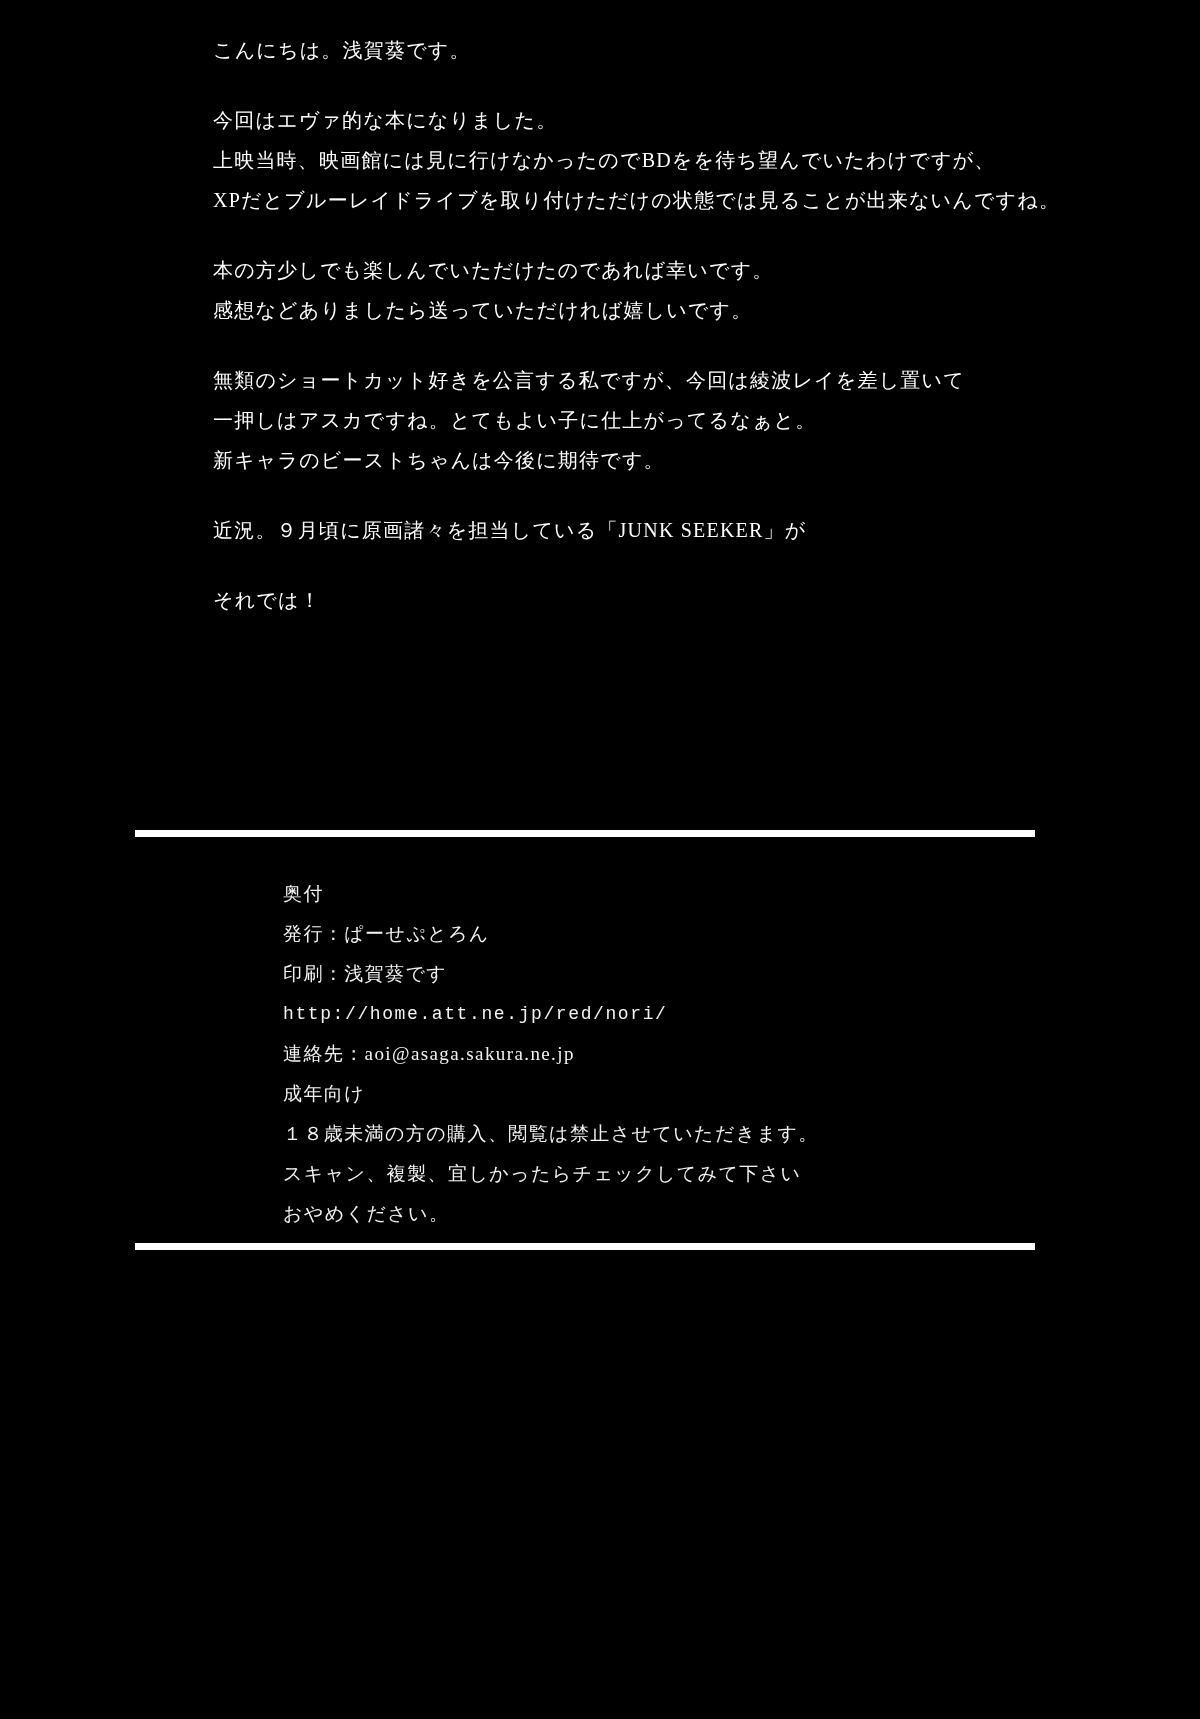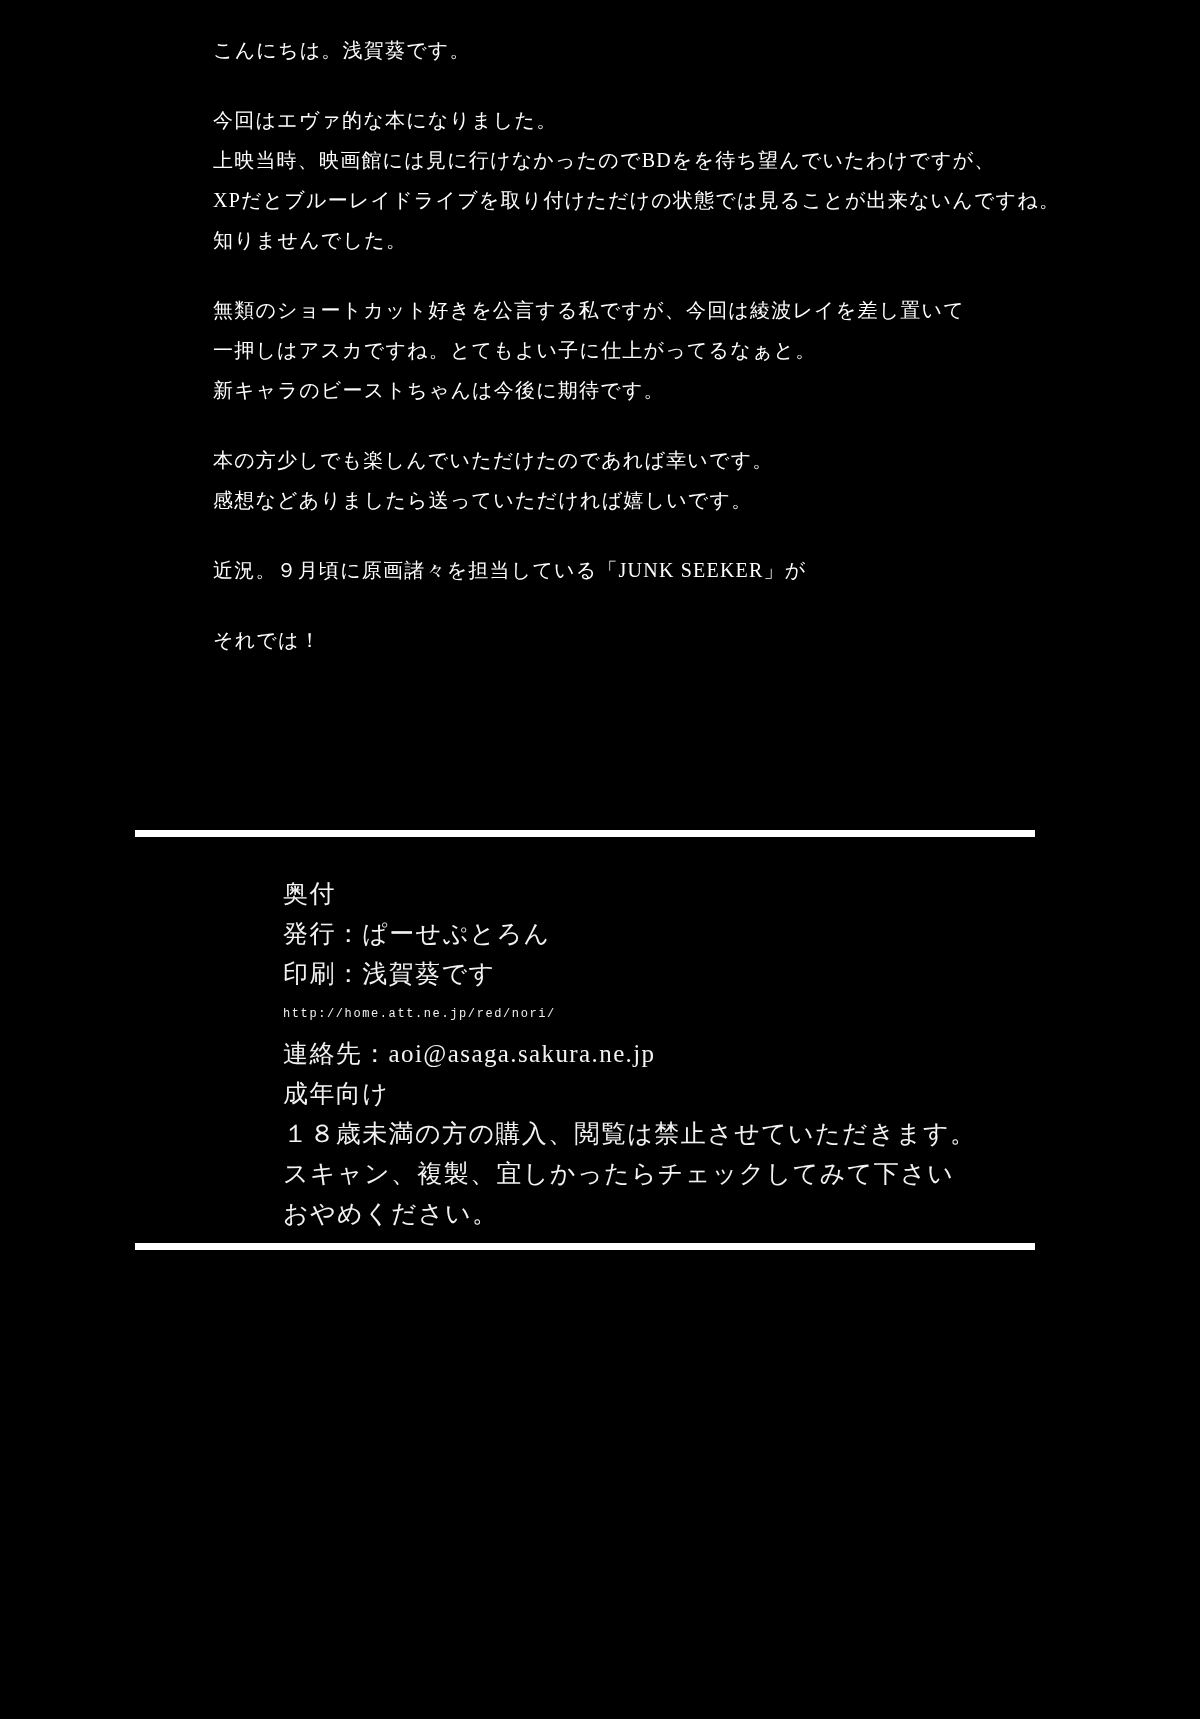--- a/index.html
+++ b/index.html
@@ -45,55 +45,54 @@
   .rule-top { top: 830px; }
   .rule-bottom { top: 1243px; }
 
   .colophon {
     position: absolute;
     left: 283px;
     top: 874px;
     width: 760px;
   }
   .colophon .cline {
-    font-size: 25px;
+    font-size: 19px;
     line-height: 40px;
     letter-spacing: 1.4px;
     color: #f2f2f2;
     white-space: pre;
   }
   .colophon .mono {
     font-family: "Liberation Mono", "DejaVu Sans Mono", monospace;
-    font-size: 12px;
+    font-size: 18px;
     letter-spacing: 1.6px;
   }
 </style>
 </head>
 <body>
 
 <div class="page">
 
   <div class="afterword">
       <div class="para">
         <div class="line">こんにちは。浅賀葵です。</div>
       </div>
       <div class="para">
         <div class="line">今回はエヴァ的な本になりました。</div>
         <div class="line">上映当時、映画館には見に行けなかったのでBDをを待ち望んでいたわけですが、</div>
         <div class="line">XPだとブルーレイドライブを取り付けただけの状態では見ることが出来ないんですね。</div>
-        <div class="line">知りませんでした。</div>
+      </div>
+      <div class="para">
+        <div class="line">本の方少しでも楽しんでいただけたのであれば幸いです。</div>
+        <div class="line">感想などありましたら送っていただければ嬉しいです。</div>
       </div>
       <div class="para">
         <div class="line">無類のショートカット好きを公言する私ですが、今回は綾波レイを差し置いて</div>
         <div class="line">一押しはアスカですね。とてもよい子に仕上がってるなぁと。</div>
         <div class="line">新キャラのビーストちゃんは今後に期待です。</div>
-      </div>
-      <div class="para">
-        <div class="line">本の方少しでも楽しんでいただけたのであれば幸いです。</div>
-        <div class="line">感想などありましたら送っていただければ嬉しいです。</div>
       </div>
       <div class="para">
         <div class="line">近況。９月頃に原画諸々を担当している「JUNK SEEKER」が</div>
       </div>
       <div class="para">
         <div class="line">それでは！</div>
       </div>
     </div>
 
   <div class="rule rule-top"></div>

